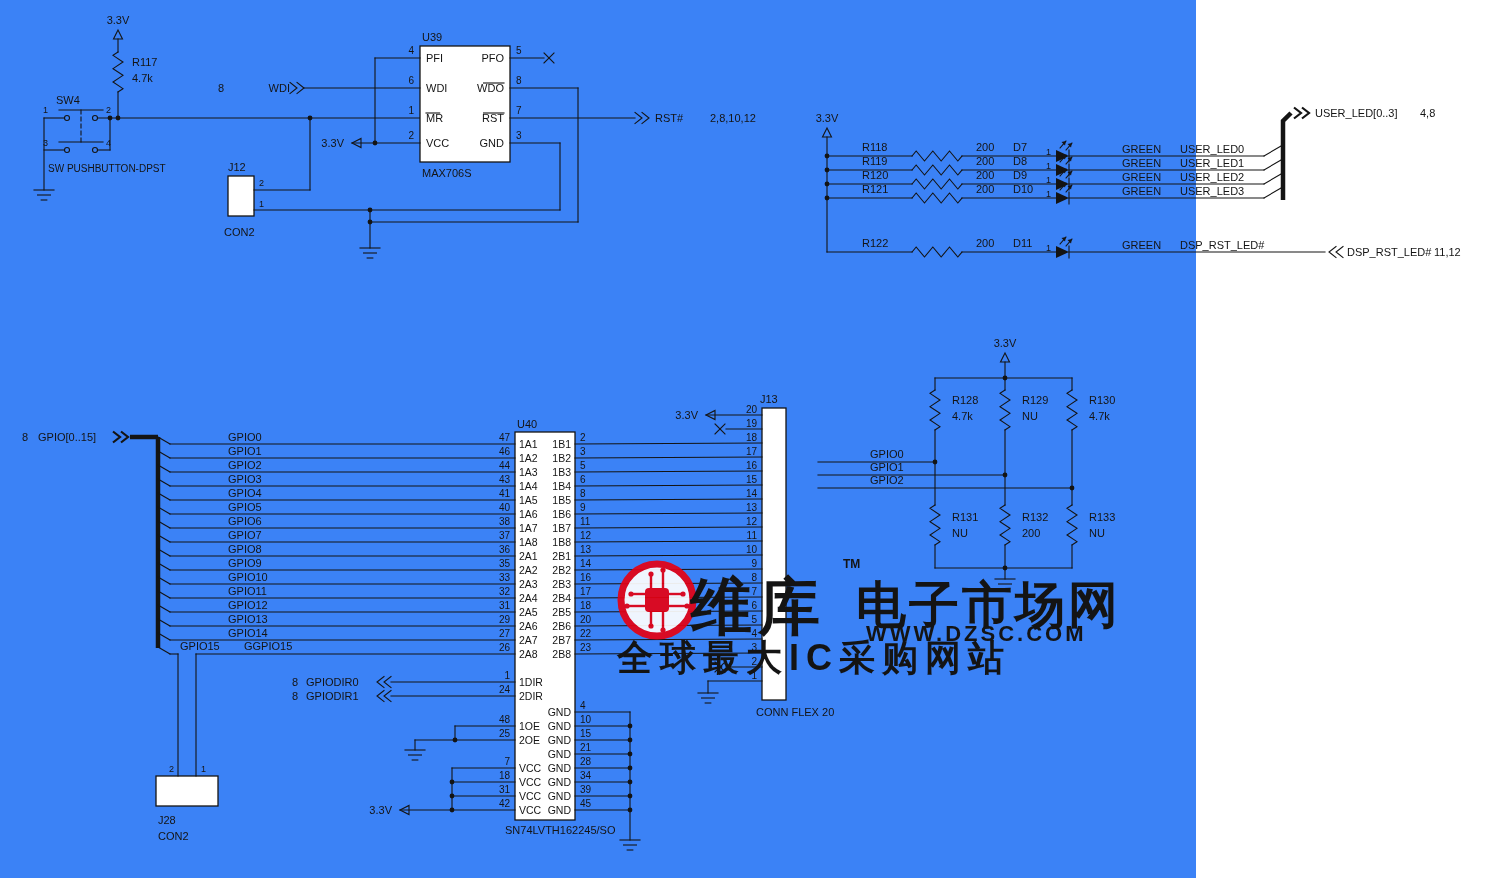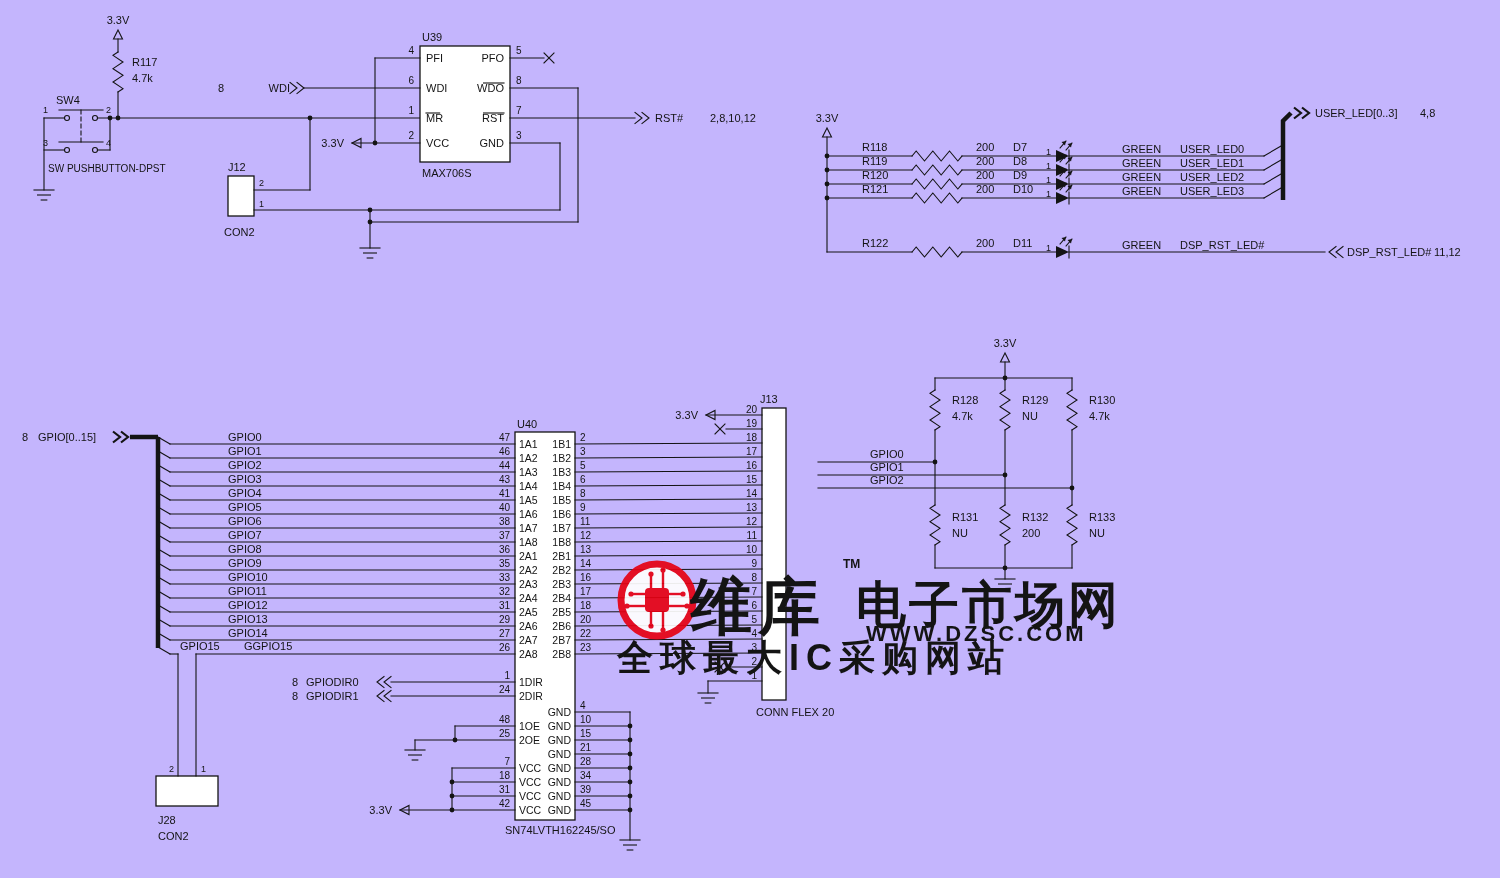--- a/index.html
+++ b/index.html
@@ -7,21 +7,21 @@
   svg{display:block}
   svg text{font-family:"Liberation Sans",sans-serif;fill:#141414}
   .w{stroke:#141414;stroke-width:1.1;fill:none;stroke-linecap:square}
   .box{stroke:#141414;stroke-width:1.3;fill:#fff}
   .bus{stroke:#141414;stroke-width:4.5;fill:none}
   .bch{stroke:#141414;stroke-width:2.2;fill:none}
 </style>
 </head>
 <body>
 
-<div style="width:1500px;height:878px;background:#c4b5fd">
+<div style="width:1196px;height:878px;background:#3b82f6">
   <svg id="schematic" width="1500" height="878" viewBox="0 0 1500 878">
       <text x="118" y="24" font-size="11" text-anchor="middle">3.3V</text>
       <path d="M 118 30 L 113.5 39 L 122.5 39 Z" class="w"></path>
       <line x1="118" y1="39" x2="118" y2="52" class="w"></line>
       <polyline points="118,52 113,55.333333333333336 123,62 113,68.66666666666667 123,75.33333333333333 113,82 123,88.66666666666666 118,92" class="w"></polyline>
       <line x1="118" y1="92" x2="118" y2="118" class="w"></line>
       <circle cx="118" cy="118" r="2.4" fill="#141414"></circle>
       <text x="132" y="66" font-size="11">R117</text>
       <text x="132" y="82" font-size="11">4.7k</text>
       <text x="56" y="104" font-size="11">SW4</text>

